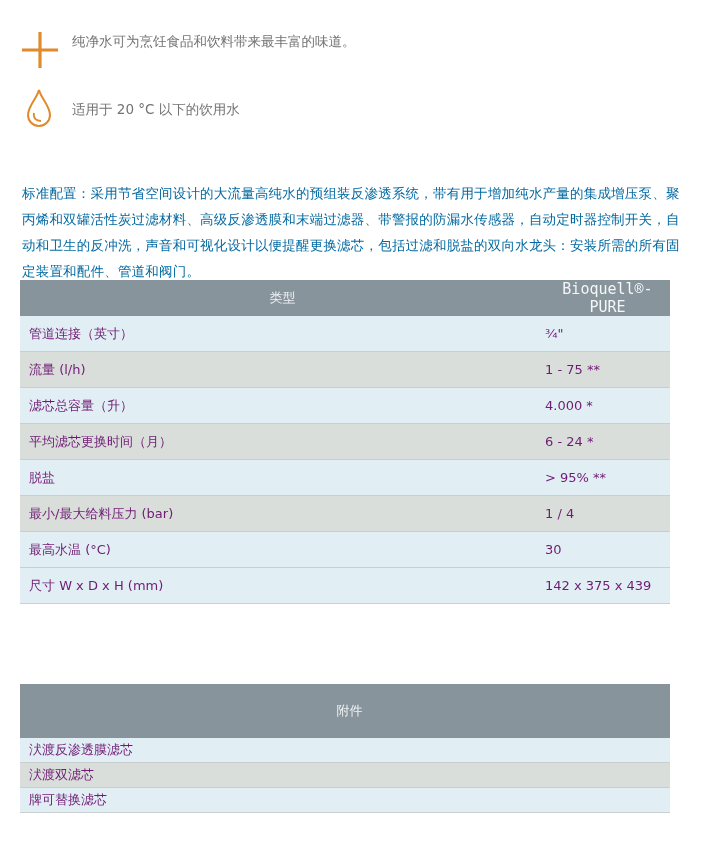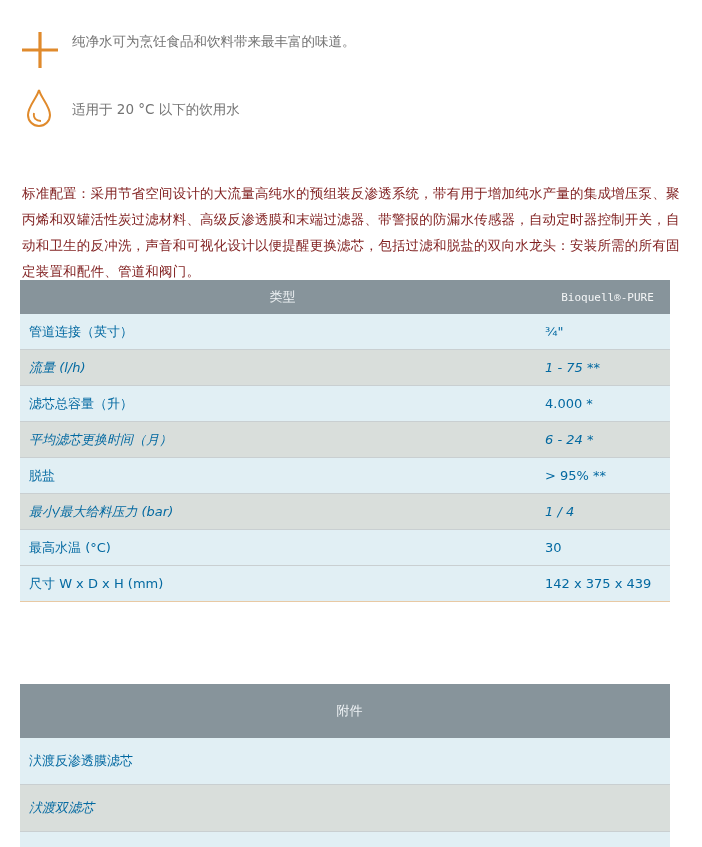--- a/index.html
+++ b/index.html
@@ -2,35 +2,35 @@
 <html><head>
   <meta charset="utf-8">
   <style>
     html, body { margin:0; padding:0; background:#ffffff; }
     body { width:702px; height:847px; position:relative; overflow:hidden;
            font-family:"DejaVu Sans", sans-serif; color:#2b2b2b; }
     .feature { position:absolute; left:0; display:flex; align-items:flex-start; }
     .feature .icon { position:absolute; }
     .feature-text { position:absolute; left:72px; font-size:13.5px; line-height:26px; color:#737373; width:290px; }
     .desc { position:absolute; left:22px; top:166px; width:660px; font-family:"DejaVu Serif", serif;
-            font-size:13.5px; line-height:26px; color:#7f1d1d; letter-spacing:0.2px; }
+            font-size:13.5px; line-height:26px; color:#0369a1; letter-spacing:0.2px; }
     table.spec { position:absolute; left:20px; width:650px; border-collapse:collapse; }
     table.spec th, table.spec td { text-align:left; font-weight:normal; padding:0 0 0 9px; font-size:13px; }
     table.spec thead th { background:#87949b; color:#eef2f4; height:34px; font-family:"DejaVu Serif", serif;text-align:center; }
-    table.spec thead th.val { font-family:"DejaVu Sans Mono", monospace; font-size:11px; color:#f4f6f7; }
-    table.spec tbody td { height:35px; border-bottom:1.5px solid #c9cfd1; color:#0369a1; }
+    table.spec thead th.val { font-family:"DejaVu Sans Mono", monospace; font-size:15px; color:#f4f6f7; }
+    table.spec tbody td { height:35px; border-bottom:1.5px solid #c9cfd1; color:#701a75; }
     table.spec tbody tr.odd td { background:#e1eff4; }
-    table.spec tbody tr.even td { background:#d9dedb;font-style:italic; }
+    table.spec tbody tr.even td { background:#d9dedb; }
     table.spec tbody tr.last td { border-bottom:1.5px solid #e8c9a4; }
     td.val, th.val { width:125px; font-family:"DejaVu Sans", sans-serif; font-size:12px; }
     td.label { font-family:"DejaVu Sans", sans-serif; }
     #t1 { top:280px; }
     #t2 { top:684px; }
     #t2 thead th { height:54px; }
-    #t2 tbody td { height:46px; font-family:"DejaVu Serif", serif; }
+    #t2 tbody td { height:24px; font-family:"DejaVu Serif", serif; }
   </style>
 </head>
 <body>
 
 <div class="feature" style="top:28px;">
   <span class="icon" style="left:20px;top:2px;">
     <svg width="40" height="40" viewBox="0 0 40 40">
       <line x1="20" y1="2" x2="20" y2="38" stroke="#e08a2c" stroke-width="3.2"></line>
       <line x1="2" y1="20" x2="38" y2="20" stroke="#e08a2c" stroke-width="3.2"></line>
     </svg>

